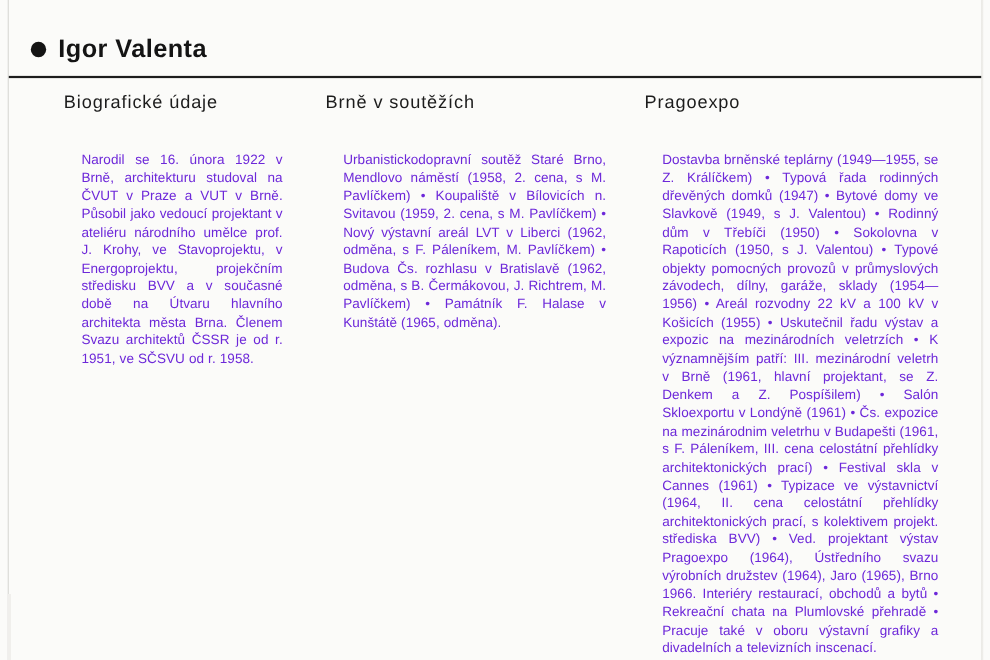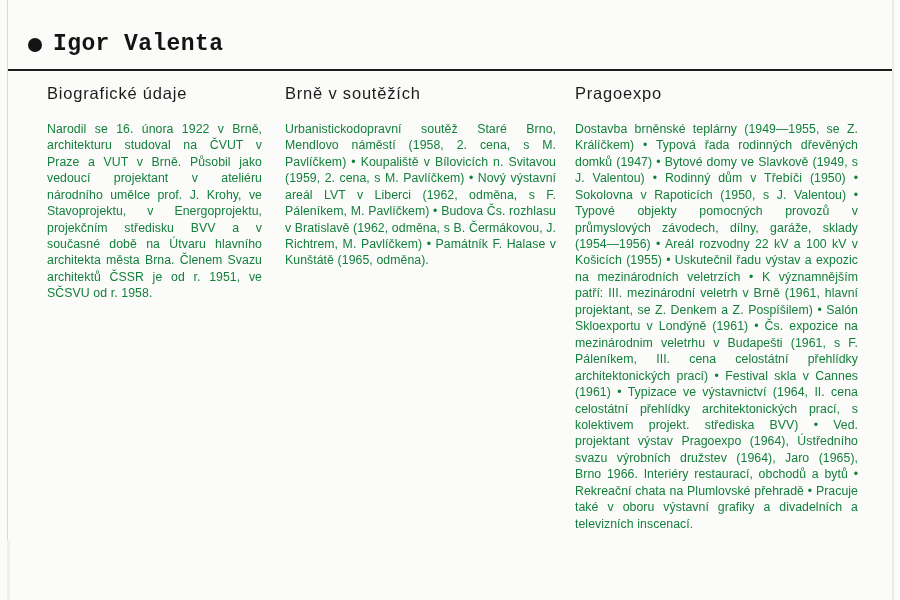--- a/index.html
+++ b/index.html
@@ -56,21 +56,20 @@
     top: 0;
     width: 900px;
     height: 70px;
   }
   .header-inner {
     position: absolute;
     left: 28px;
     top: 33px;
     display: flex;
     align-items: center;
-    font-family: Liberation Mono, monospace;
   }
   .header-bullet {
     width: 14px;
     height: 14px;
     border-radius: 50%;
     background: #141414;
     margin-right: 11px;
     flex: 0 0 auto;
   }
   .header-title {
@@ -86,21 +85,21 @@
     left: 8px;
     top: 69px;
     width: 884px;
     height: 2px;
     background: #1d1d1d;
   }
 
   
   .columns {
     position: absolute;
-    left: 1px;
+    left: 12px;
     top: 70px;
     width: 752px;
     height: 530px;
   }
   .col {
     position: absolute;
     top: 0;
   }
   .col-1 { left: 46px;  width: 215px; }
   .col-2 { left: 284px; width: 271px; }
@@ -110,25 +109,25 @@
     font-size: 16.5px;
     font-weight: normal;
     color: #1c1c1c;
     letter-spacing: 0.8px;
     margin: 0;
     padding-top: 14px;
     line-height: 1.2;
     white-space: nowrap;
   }
   .col-body {
-    margin: 0;
+    margin: 16px;
     padding-top: 17px;
     font-size: 12.3px;
     line-height: 16.45px;
-    color: #15803d;
+    color: #6d28d9;
     text-align: justify;
     text-justify: inter-word;
     letter-spacing: 0.05px;
     -webkit-hyphens: none;
     hyphens: none;
     word-spacing: 0.2px;
   }
 </style>
 </head>
 <body>

